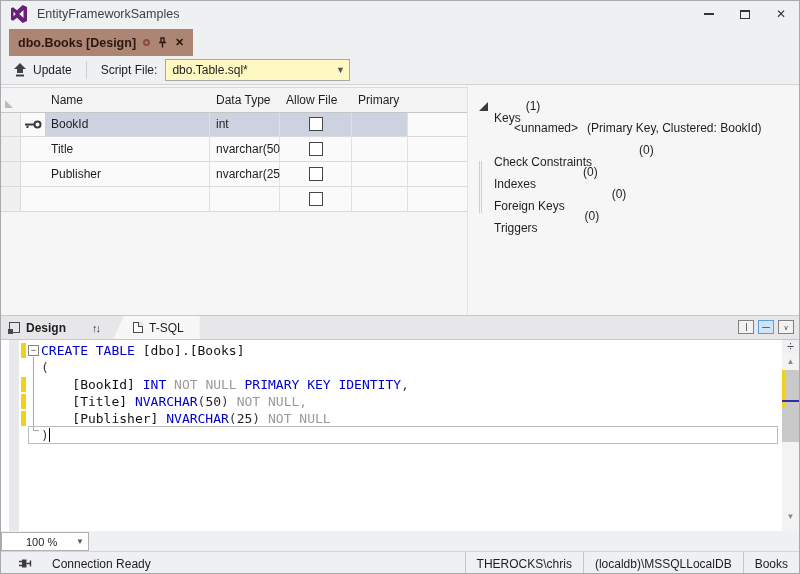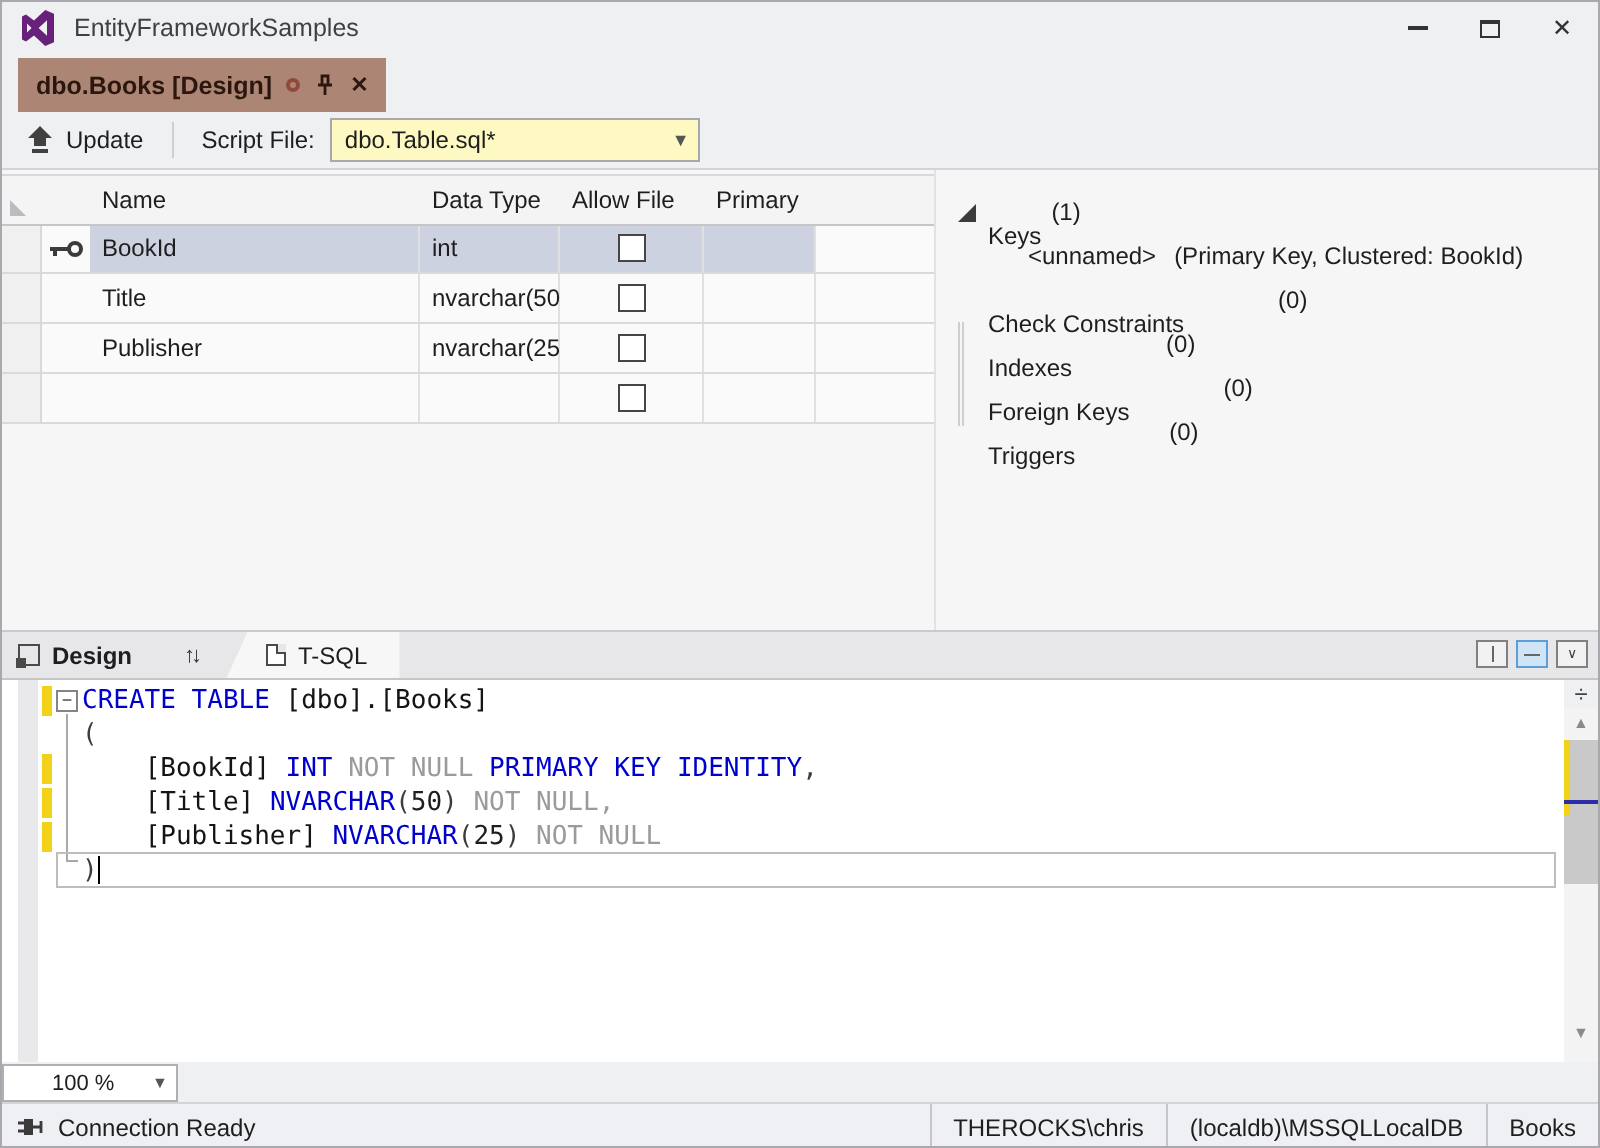--- a/index.html
+++ b/index.html
@@ -116,21 +116,21 @@
   .sc-caretline { position:absolute; left:0; right:0; top:30px; height:2px; background:#2d2da8; }
   .sc-down { position:absolute; left:0; right:0; bottom:8px; }
 
   
   .zoombox { position:absolute; left:0; top:531px; width:88px; height:19px; background:#fff;
              border:1px solid #b0b0b3; display:flex; align-items:center; font-size:11px; }
   .zoom-val { flex:1; padding-left:24px; }
   .zoom-arrow { width:16px; text-align:center; color:#555; font-size:8px; }
   .statusbar { position:absolute; left:0; top:550px; right:0; height:24px; background:#eef0f3;
                border-top:1px solid #d3d4d8; display:flex; align-items:center; }
-  .st-left { display:flex; align-items:center; gap:6px; padding-left:8px; flex:1; }
+  .st-left { display:flex; align-items:center; gap:19px; padding-left:18px; flex:1; }
   .st-right { display:flex; height:100%; }
   .st-item { display:flex; align-items:center; padding:0 11px; border-left:1px solid #c6c6ca; }
 </style>
 </head>
 <body>
 
 <div class="win">
 
   <div class="titlebar">
     <svg class="vs-logo" viewBox="0 0 18 18">

